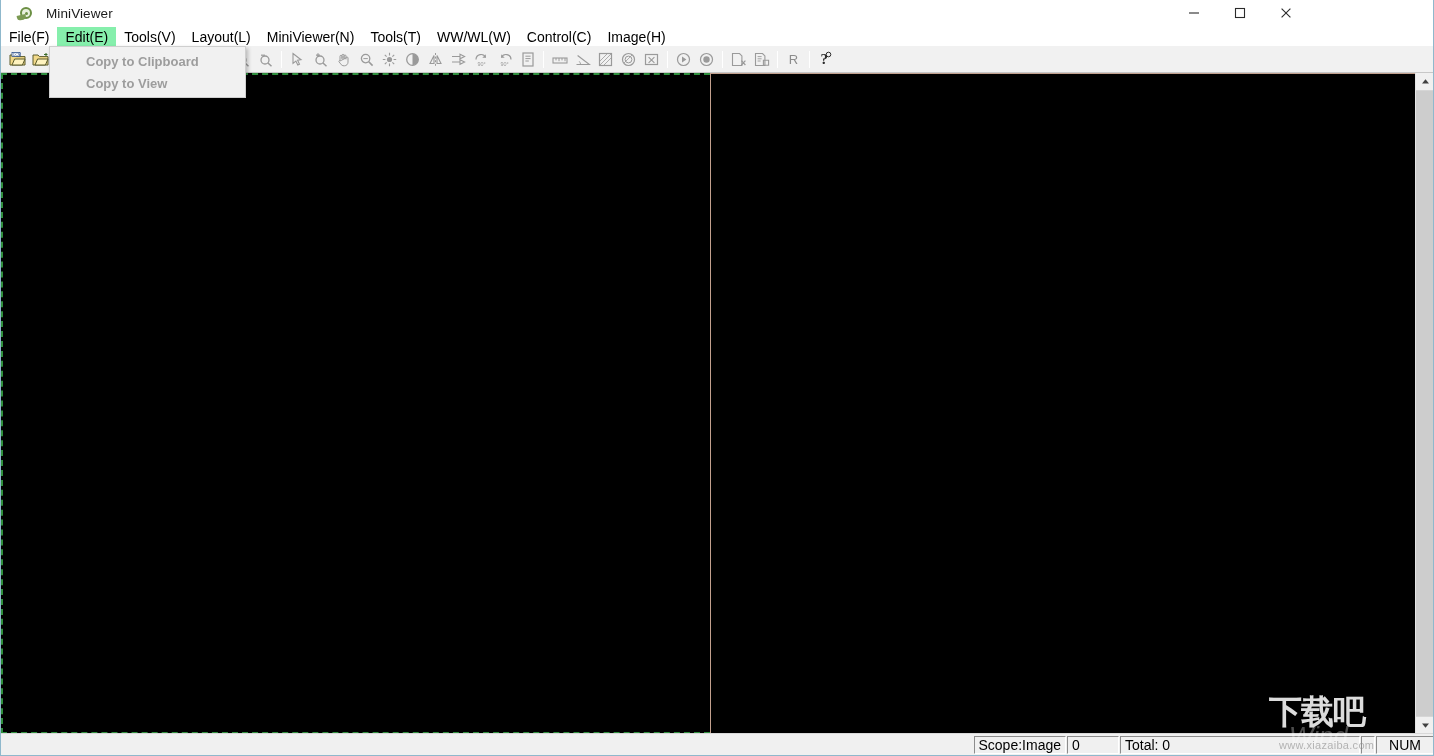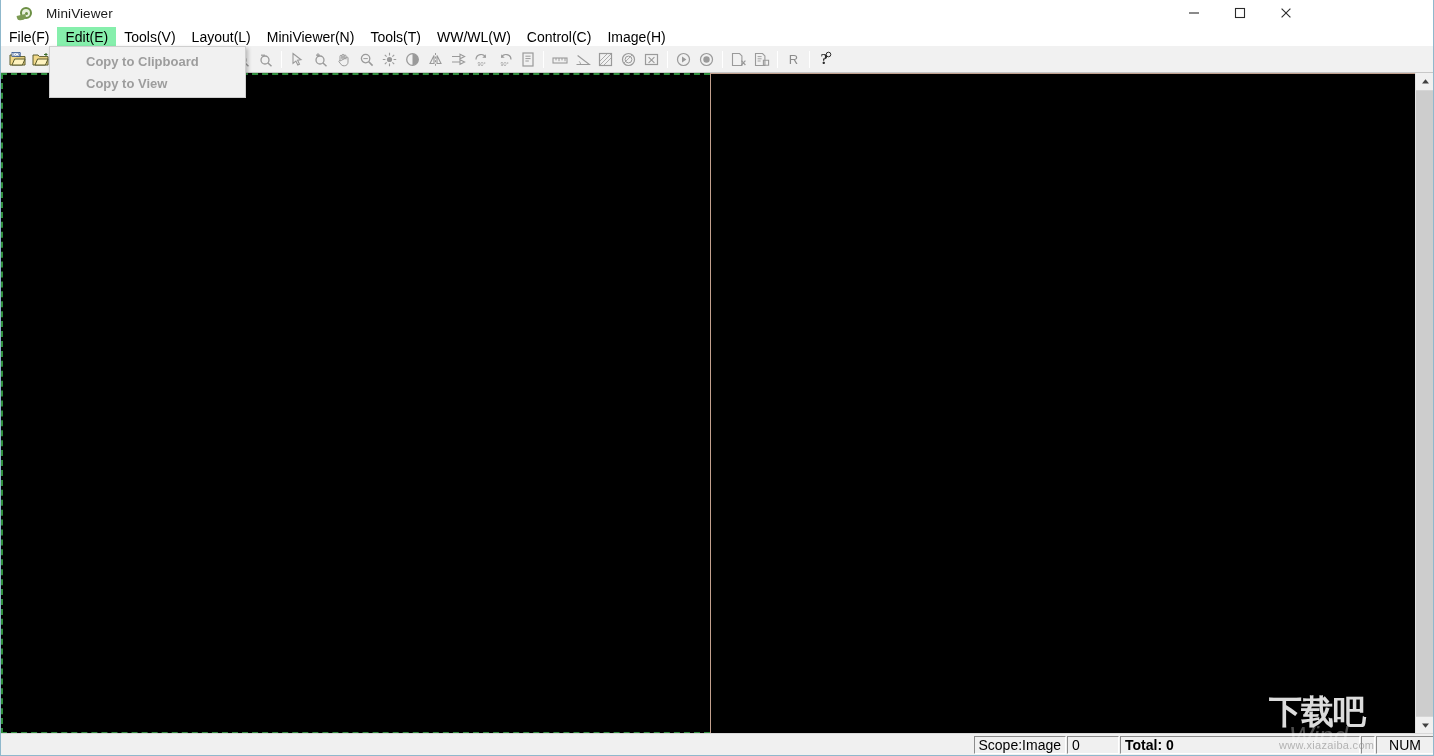--- a/index.html
+++ b/index.html
@@ -210,21 +210,21 @@
     border-left-color: #8c8c8c;
     border-right-color: #ffffff;
     border-bottom-color: #ffffff;
     background: #f0f0f0;
     margin-right: 1px;
     white-space: nowrap;
     line-height: 1;
   }
   .sb-cell.scope { min-width: 90px; }
   .sb-cell.scopeval { min-width: 52px; }
-  .sb-cell.total { min-width: 240px; font-weight: bold; }
+  .sb-cell.total { min-width: 240px; }
   .sb-cell.pad { min-width: 14px; }
   .sb-cell.num {
     min-width: 58px;
     justify-content: center;
   }
 
   
   .dropdown {
     position: absolute;
     left: 48px; top: 46px;

